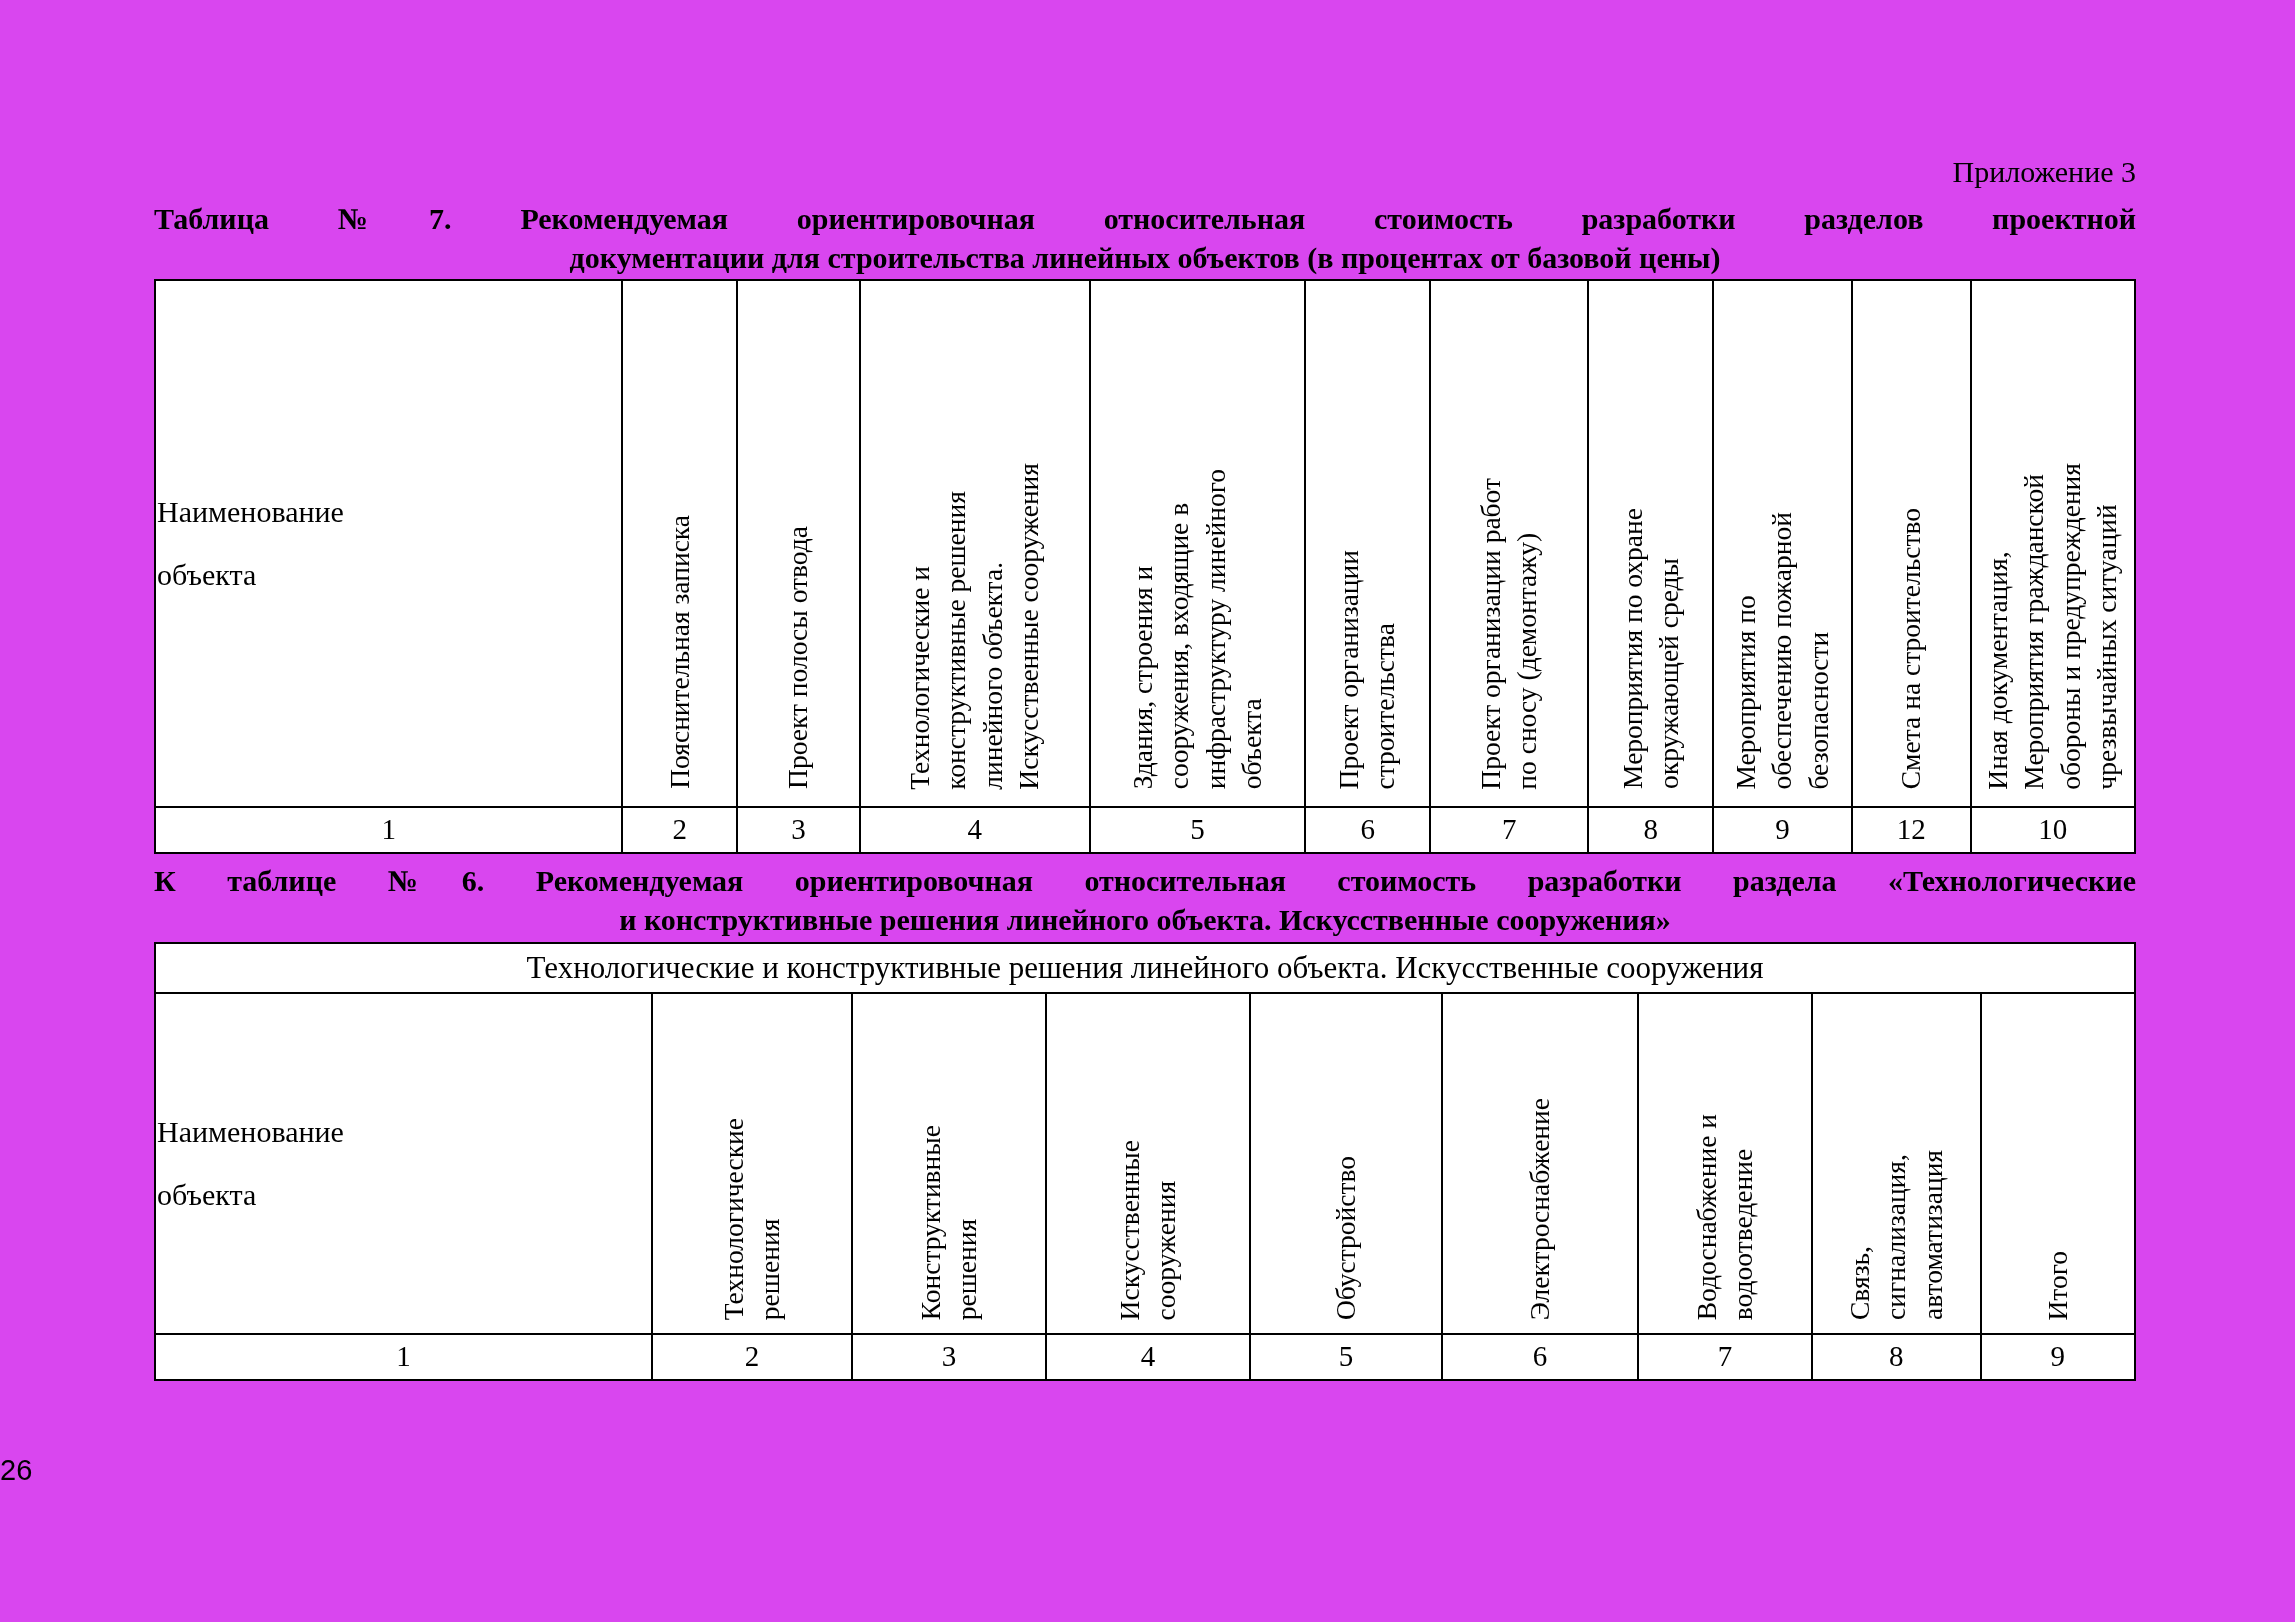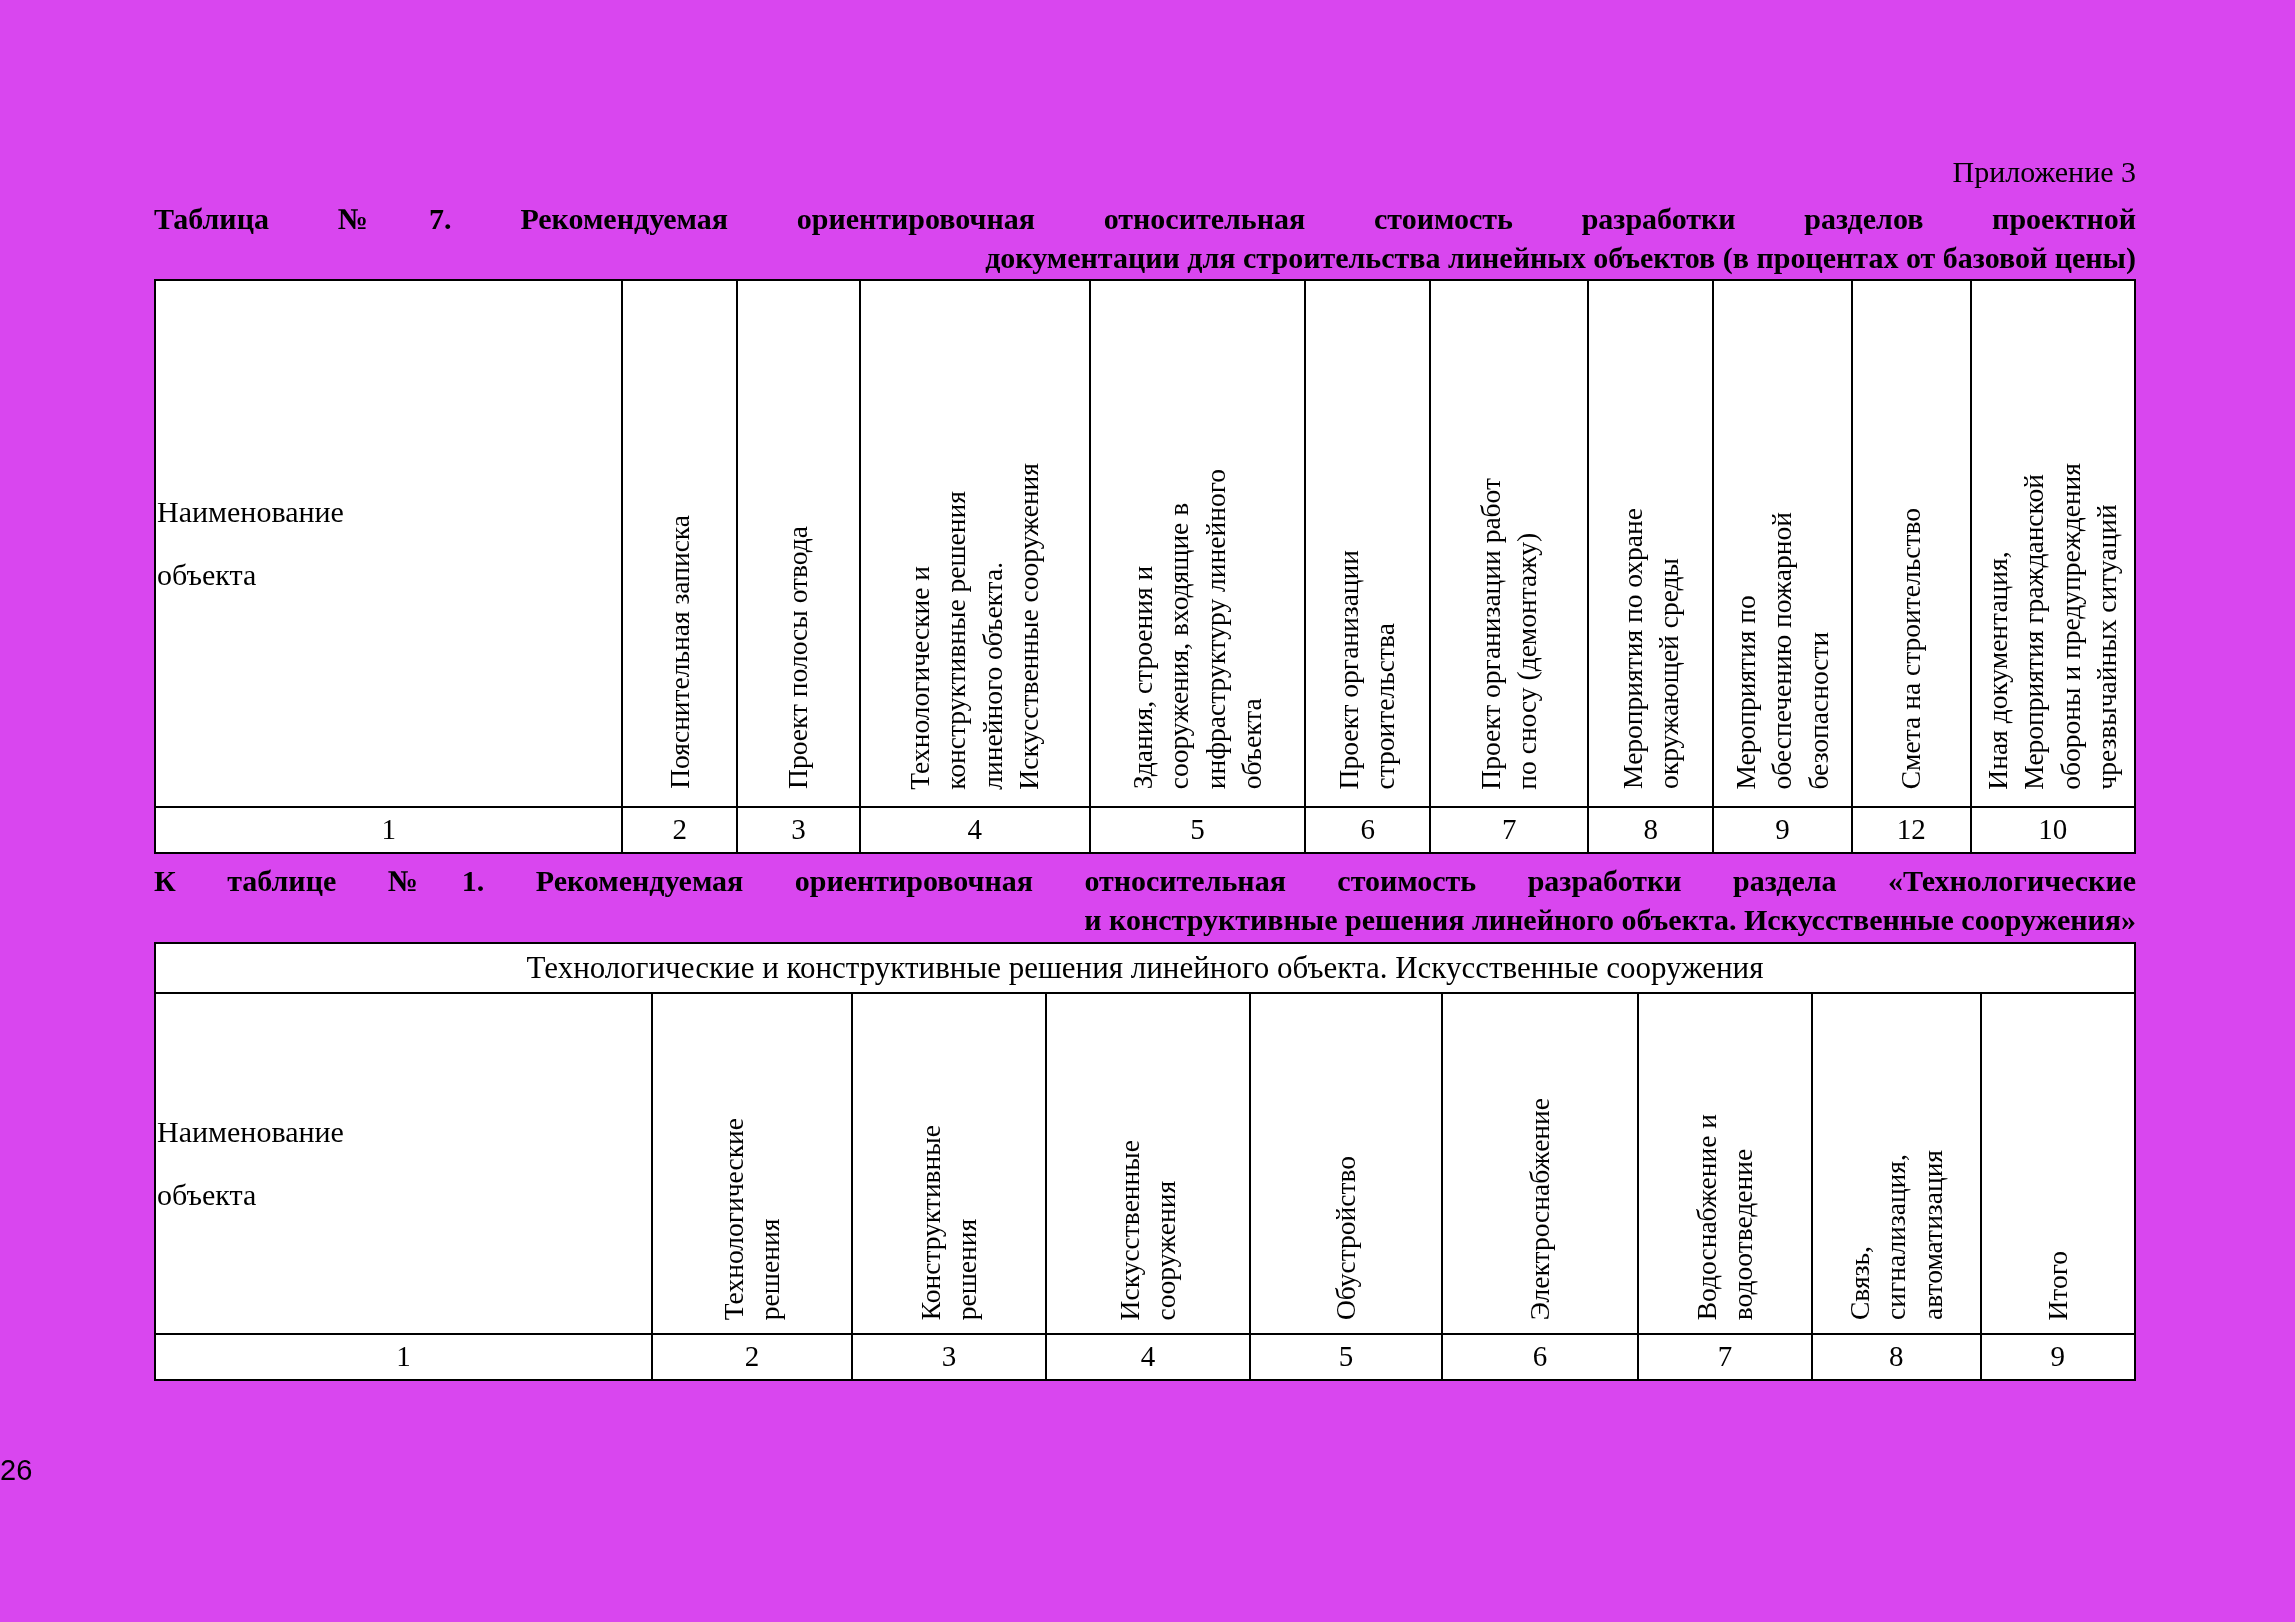--- a/index.html
+++ b/index.html
@@ -24,21 +24,21 @@
   .title {
     position: absolute;
     left: 154px; width: 1982px;
     font-weight: bold;
     font-size: 30px;
     line-height: 39px;
   }
   .t1 { top: 199px; }
   .t2 { top: 861px; }
   .jline { text-align: justify; text-align-last: justify; }
-  .lline { text-align: right; }
+  .lline { text-align: center; }
 
   table.tbl {
     position: absolute;
     left: 154px;
     width: 1982px;
     border-collapse: collapse;
     table-layout: fixed;
     background: #fff;
   }
   .tbl1 { top: 279px; }
@@ -173,21 +173,21 @@
       <td>7</td>
       <td>8</td>
       <td>9</td>
       <td>12</td>
       <td>10</td>
     </tr>
   </tbody>
     </table>
 
   <div class="title t2">
-    <div class="jline">К таблице №1. Рекомендуемая ориентировочная относительная стоимость разработки раздела «Технологические</div>
+    <div class="jline">К таблице №6. Рекомендуемая ориентировочная относительная стоимость разработки раздела «Технологические</div>
     <div class="lline">и конструктивные решения линейного объекта. Искусственные сооружения»</div>
   </div>
 
   <table class="tbl tbl2">
     <colgroup>
       <col style="width:25.1%">
         <col style="width:10.1%">
         <col style="width:9.8%">
         <col style="width:10.3%">
       <col style="width:9.7%">

